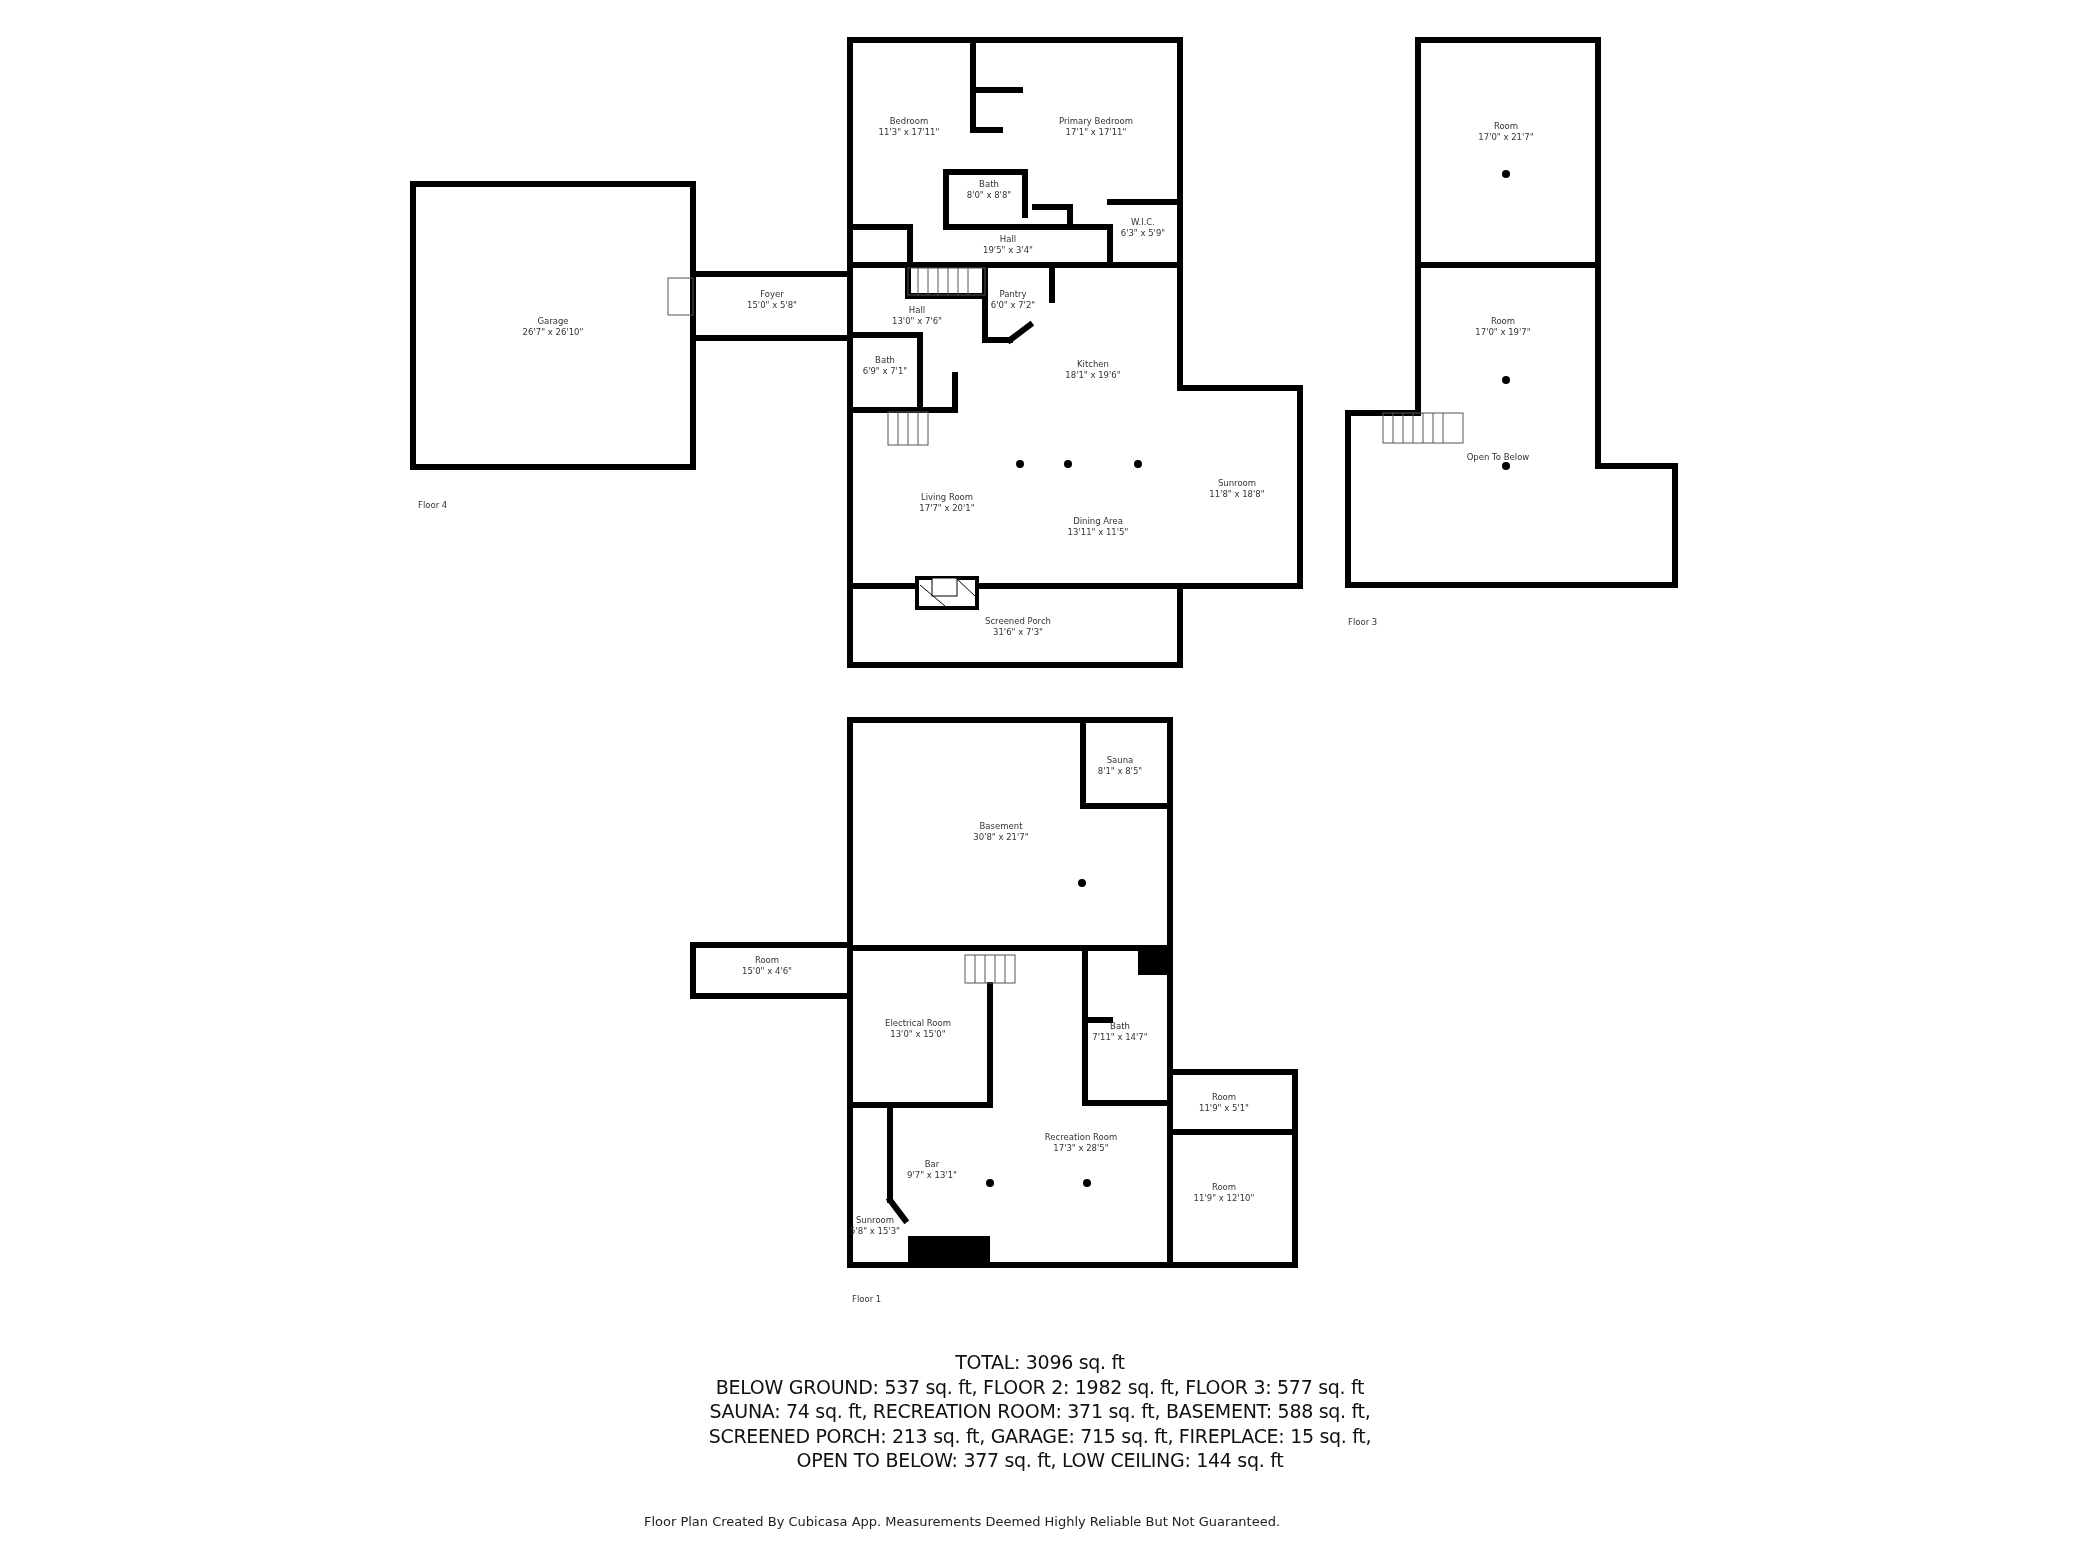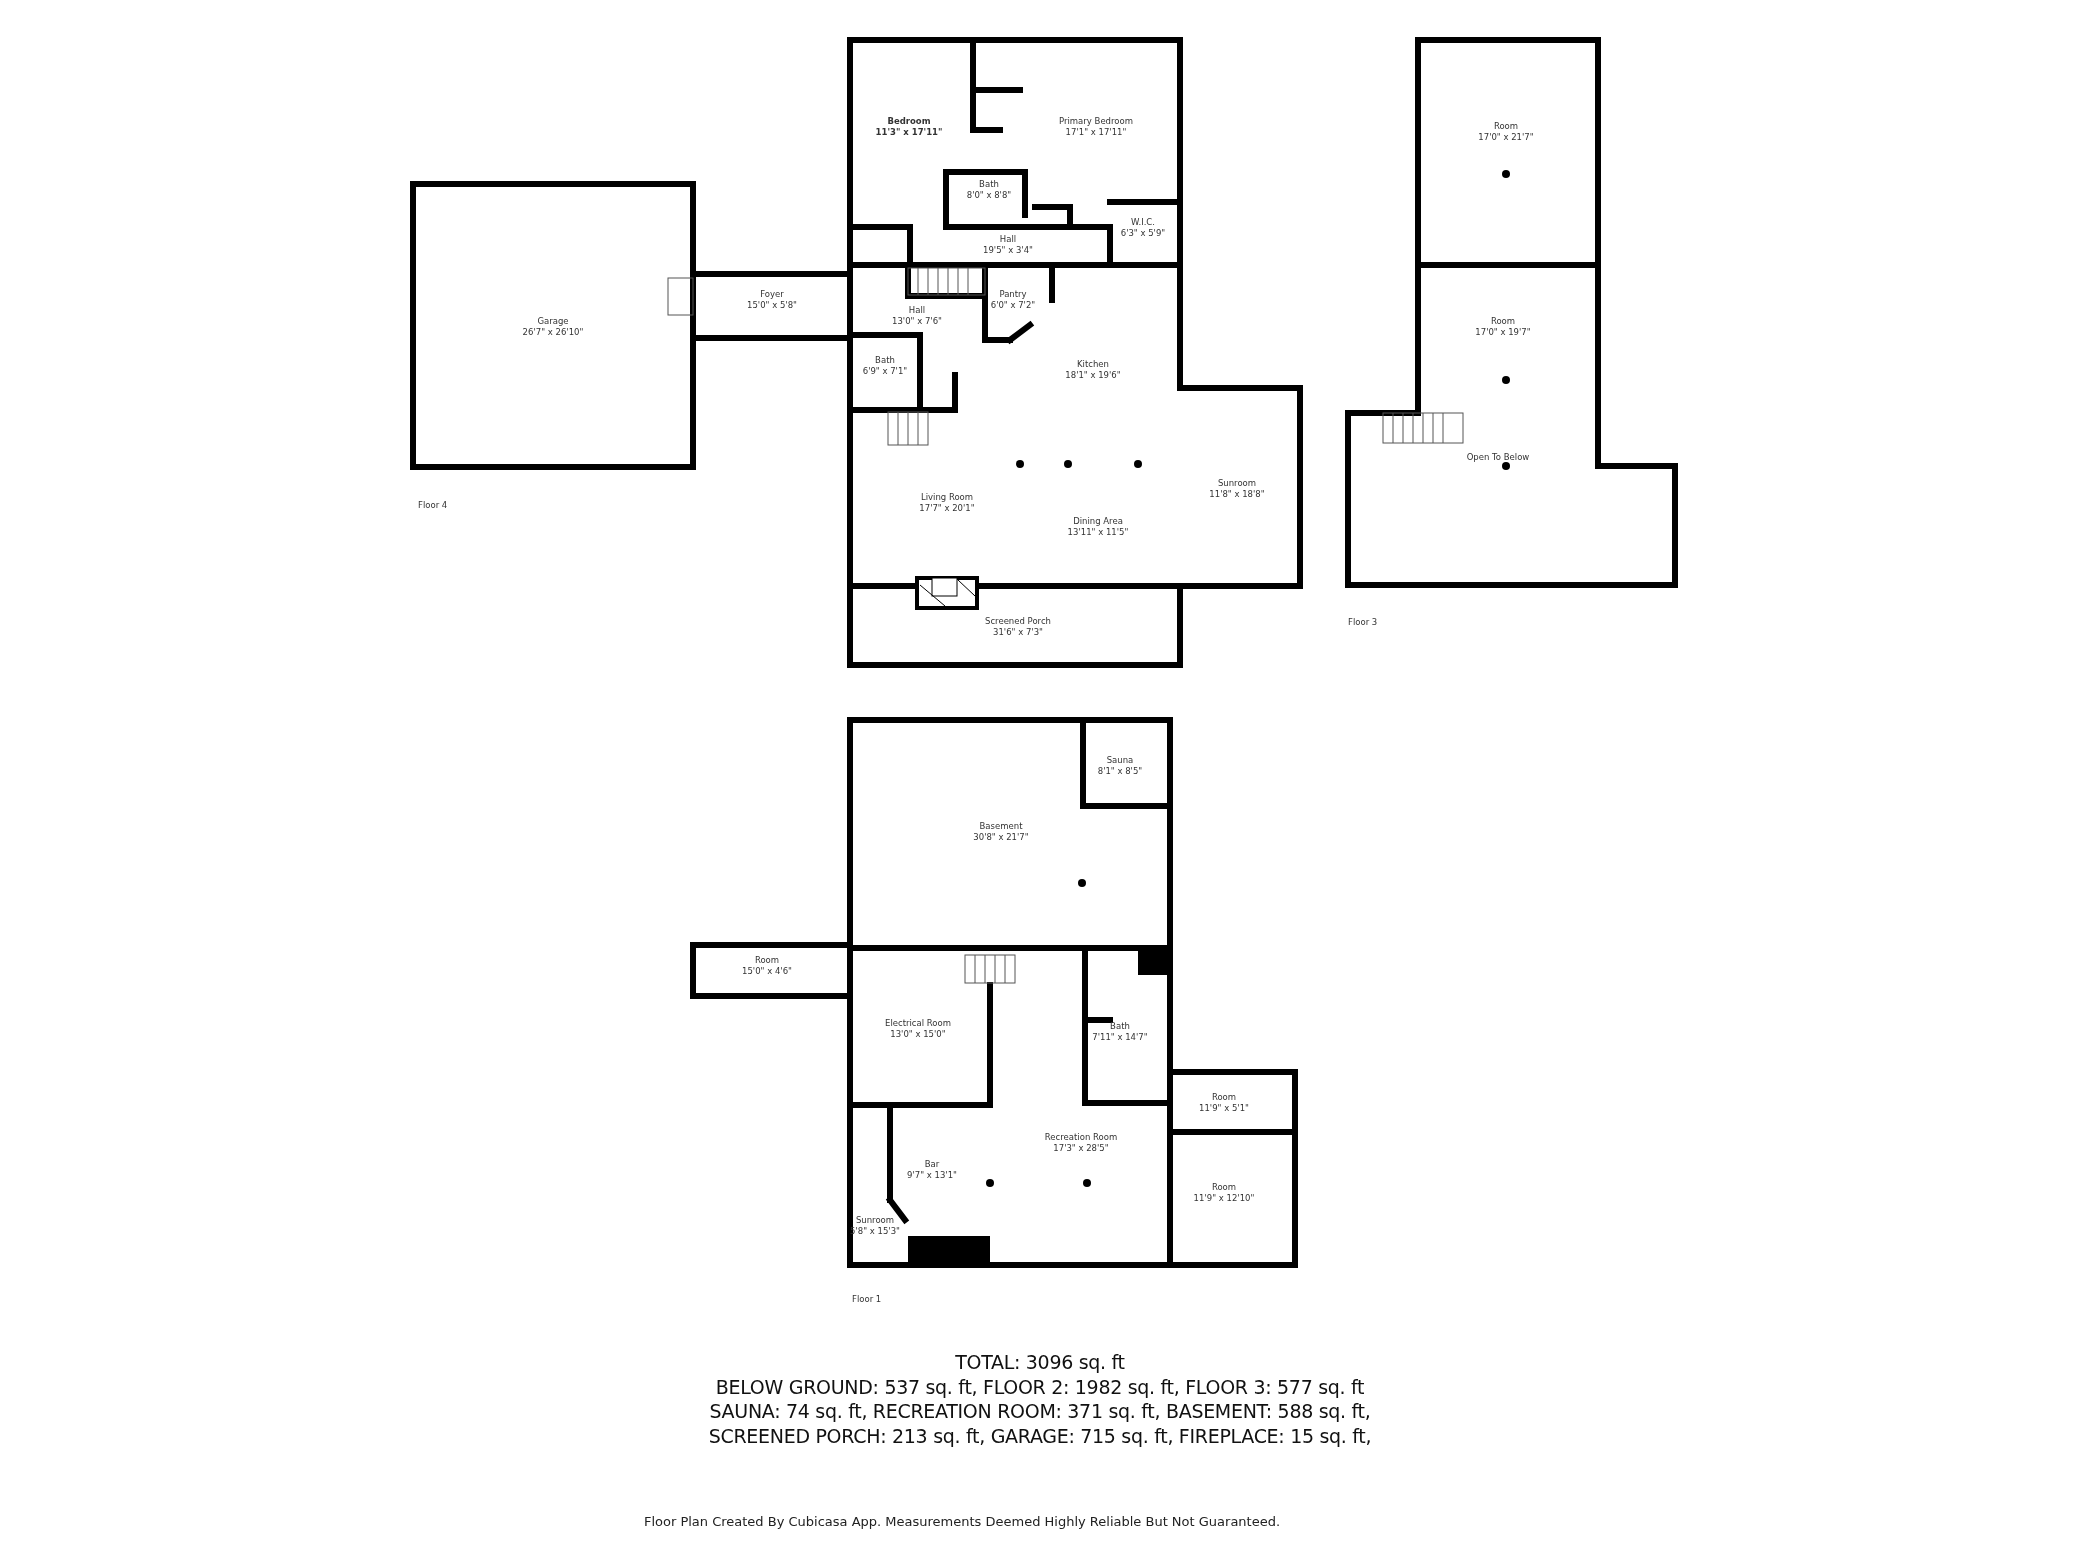--- a/index.html
+++ b/index.html
@@ -143,21 +143,21 @@
     <line x1="995" y1="955" x2="995" y2="983"></line>
       <line x1="1005" y1="955" x2="1005" y2="983"></line>
     <rect x="668" y="278" width="25" height="37"></rect>
   </g>
 </svg>
 
 <div id="labels">
     <div class="floor-label" style="left: 418px; top: 500px;">Floor 4</div>
     <div class="room-label" style="left: 553px; top: 327px;"><span class="name">Garage</span><span class="dim">26'7" x 26'10"</span></div>
     <div class="room-label" style="left: 772px; top: 300px;"><span class="name">Foyer</span><span class="dim">15'0" x 5'8"</span></div>
-    <div class="room-label" style="left: 909px; top: 127px; font-weight: bold;"><span class="name">Bedroom</span><span class="dim">11'3" x 17'11"</span></div>
+    <div class="room-label" style="left: 909px; top: 127px;"><span class="name">Bedroom</span><span class="dim">11'3" x 17'11"</span></div>
     <div class="room-label" style="left: 1096px; top: 127px;"><span class="name">Primary Bedroom</span><span class="dim">17'1" x 17'11"</span></div>
     <div class="room-label" style="left: 989px; top: 190px;"><span class="name">Bath</span><span class="dim">8'0" x 8'8"</span></div>
     <div class="room-label" style="left: 1008px; top: 245px;"><span class="name">Hall</span><span class="dim">19'5" x 3'4"</span></div>
     <div class="room-label" style="left: 1143px; top: 228px;"><span class="name">W.I.C.</span><span class="dim">6'3" x 5'9"</span></div>
     <div class="room-label" style="left: 1013px; top: 300px;"><span class="name">Pantry</span><span class="dim">6'0" x 7'2"</span></div>
     <div class="room-label" style="left: 917px; top: 316px;"><span class="name">Hall</span><span class="dim">13'0" x 7'6"</span></div>
     <div class="room-label" style="left: 885px; top: 366px;"><span class="name">Bath</span><span class="dim">6'9" x 7'1"</span></div>
     <div class="room-label" style="left: 1093px; top: 370px;"><span class="name">Kitchen</span><span class="dim">18'1" x 19'6"</span></div>
     <div class="room-label" style="left: 947px; top: 503px;"><span class="name">Living Room</span><span class="dim">17'7" x 20'1"</span></div>
     <div class="room-label" style="left: 1098px; top: 527px;"><span class="name">Dining Area</span><span class="dim">13'11" x 11'5"</span></div>
@@ -178,15 +178,16 @@
     <div class="room-label" style="left: 932px; top: 1170px;"><span class="name">Bar</span><span class="dim">9'7" x 13'1"</span></div>
     <div class="room-label" style="left: 1224px; top: 1193px;"><span class="name">Room</span><span class="dim">11'9" x 12'10"</span></div>
     <div class="room-label" style="left: 875px; top: 1226px;"><span class="name">Sunroom</span><span class="dim">5'8" x 15'3"</span></div>
   </div>
 
 <div id="summary">
   <div>TOTAL: 3096 sq. ft</div>
   <div>BELOW GROUND: 537 sq. ft, FLOOR 2: 1982 sq. ft, FLOOR 3: 577 sq. ft</div>
   <div>SAUNA: 74 sq. ft, RECREATION ROOM: 371 sq. ft, BASEMENT: 588 sq. ft,</div>
   <div>SCREENED PORCH: 213 sq. ft, GARAGE: 715 sq. ft, FIREPLACE: 15 sq. ft,</div>
+  <div>OPEN TO BELOW: 377 sq. ft, LOW CEILING: 144 sq. ft</div>
 </div>
 
 <div id="footer">Floor Plan Created By Cubicasa App. Measurements Deemed Highly Reliable But Not Guaranteed.</div>
 
 </body></html>

